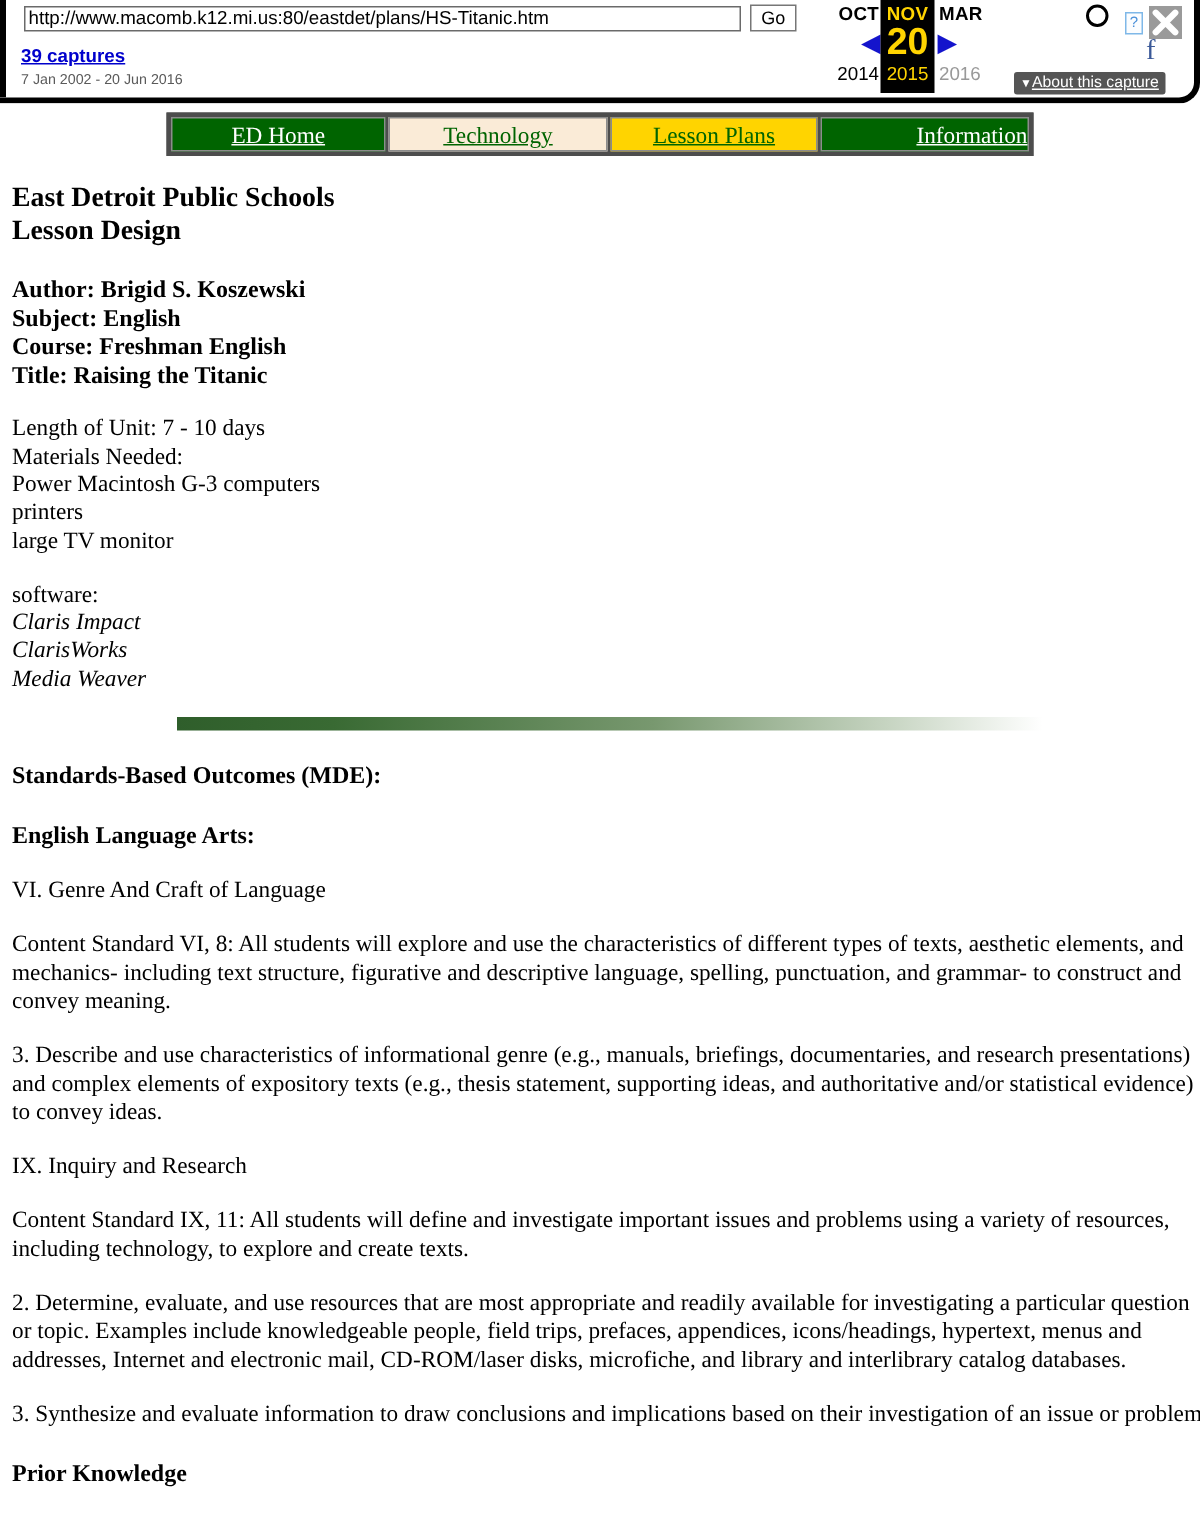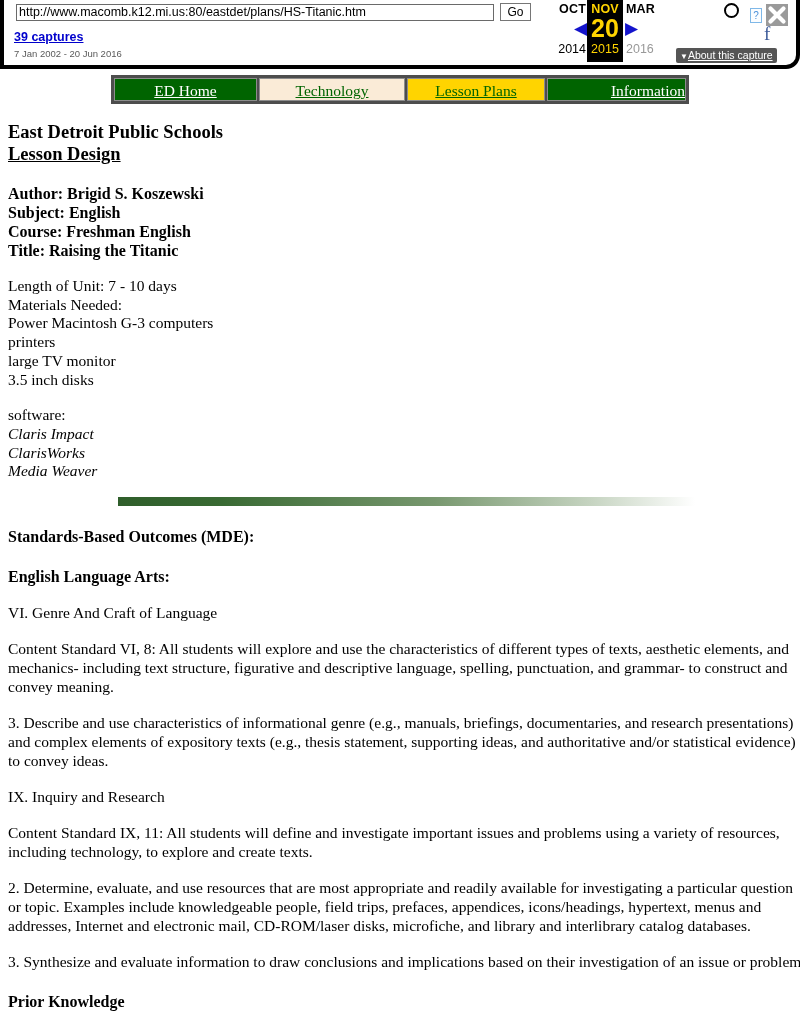--- a/index.html
+++ b/index.html
@@ -253,21 +253,21 @@
     padding: 0 0 0 8px;
     font-size: 15.5px;
     line-height: 18.7px;
   }
   #content h1 {
     font-size: 18.5px;
     font-weight: bold;
     margin: 17px 0 0 0;
     line-height: 22px;
   }
-  #content h1 .l2 { display: block; text-decoration: underline; }
+  #content h1 .l2 { display: block; }
 
   .meta {
     margin-top: 19px;
     font-weight: bold;
     font-size: 16px;
     line-height: 19px;
   }
   .plainblock {
     margin-top: 17px;
     font-size: 15.5px;
@@ -383,21 +383,20 @@
     <div>Course: Freshman English</div>
     <div>Title: Raising the Titanic</div>
   </div>
 
   <div class="plainblock">
     <div>Length of Unit: 7 - 10 days</div>
     <div>Materials Needed:</div>
     <div>Power Macintosh G-3 computers</div>
     <div>printers</div>
     <div>large TV monitor</div>
-    <div>3.5 inch disks</div>
   </div>
 
   <div class="softblock">
     <div>software:</div>
     <div class="sw">Claris Impact</div>
     <div class="sw">ClarisWorks</div>
     <div class="sw">Media Weaver</div>
   </div>
 
   <div class="gradbar"></div>

